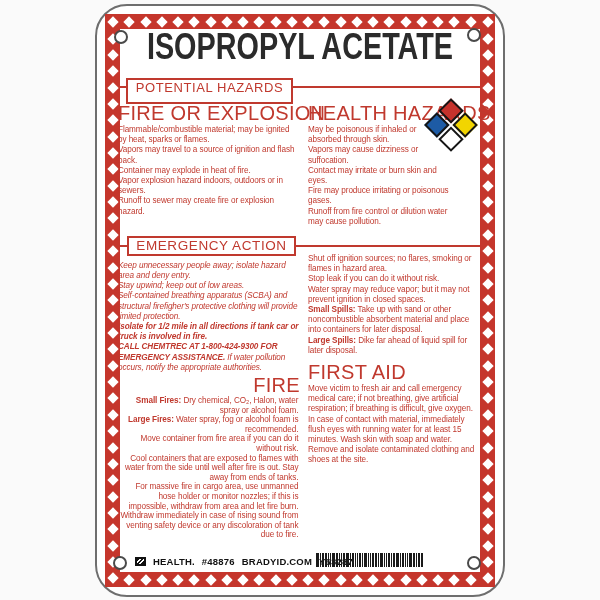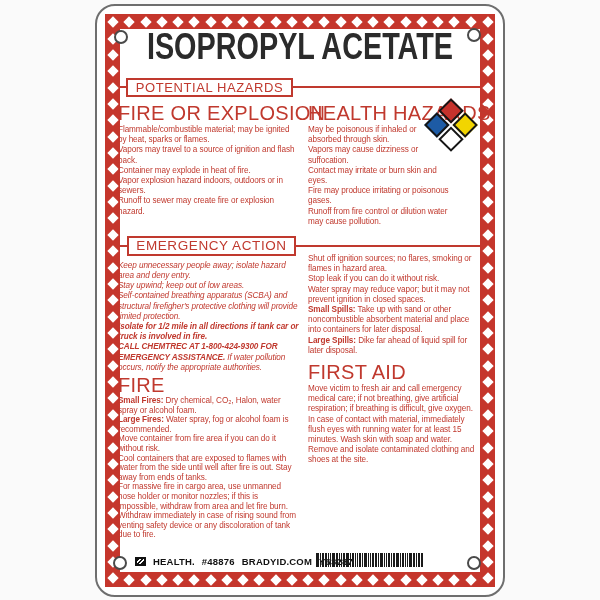--- a/index.html
+++ b/index.html
@@ -2,21 +2,21 @@
 <html><head>
 <meta charset="utf-8">
 <style>
   html,body{margin:0;padding:0;}
   body{
     width:600px;height:600px;background:#fafafa;
     font-family:"Liberation Sans",sans-serif;position:relative;overflow:hidden;
   }
   .sign{
     position:absolute;left:95px;top:4px;width:410px;height:593px;
-    box-sizing:border-box;background:#ffffff;border:2px solid #6e6e6e;border-radius:20px;
+    box-sizing:border-box;background:#ffffff;border:2px solid #6e6e6e;border-radius:32px;
   }
   
   .strip{position:absolute;background:#c5362c;display:flex;justify-content:space-around;align-items:center;overflow:hidden;}
   .strip-top{left:8px;right:8px;top:8px;height:15px;flex-direction:row;}
   .strip-bottom{left:8px;right:8px;bottom:8px;height:15px;flex-direction:row;}
   .strip-left{top:8px;bottom:8px;left:8px;width:15px;flex-direction:column;}
   .strip-right{top:8px;bottom:8px;right:8px;width:15px;flex-direction:column;}
   .dia{width:8px;height:8px;background:#ffffff;transform:rotate(45deg);flex:none;}
   
   .hole{position:absolute;width:14px;height:14px;border-radius:50%;background:#ffffff;border:2px solid #4a4a4a;box-sizing:border-box;}
@@ -31,35 +31,35 @@
     transform:scaleX(0.8);transform-origin:50% 0;white-space:nowrap;line-height:34px;
   }
   
   .h-rule{position:absolute;left:23px;right:23px;height:2px;background:#c0392e;}
   .rule-1{top:80px;}
   .rule-2{top:239px;}
   .banner-box{
     position:absolute;box-sizing:border-box;background:#ffffff;border:2px solid #c0392e;
     color:#c0392e;text-align:center;white-space:nowrap;z-index:2;
   }
-  .box-1{left:29px;top:72px;width:167px;height:19px;font-size:13px;line-height:15px;letter-spacing:0.6px;}
+  .box-1{left:29px;top:72px;width:167px;height:26px;font-size:13px;line-height:15px;letter-spacing:0.6px;}
   .box-2{left:30px;top:230px;width:169px;height:20px;font-size:13.5px;line-height:16px;letter-spacing:0.6px;}
   
   .col{position:absolute;top:100px;}
   .col-left{left:21px;width:182px;}
   .col-right{left:211px;width:170px;}
   .sec-heading{font-size:20px;line-height:15px;color:#c0392e;letter-spacing:0.3px;margin:0 0 3px 0;white-space:nowrap;}
   .sec-body{transform:scaleX(0.88);transform-origin:0 0;color:#c0392e;}
   .col-left .sec-body{width:205px;}
   .col-right .sec-body{width:192px;}
   .sec-health .sec-body{width:160px;}
   .para{margin:0;font-size:9.3px;line-height:10.2px;letter-spacing:-0.1px;}
   .bseg{font-weight:bold;}
   .sec-emergency{margin-top:44px;font-style:italic;}
-  .sec-fire{margin-top:6px;}
+  .sec-fire{margin-top:6px;text-align:right;}
   .sec-fire .para{line-height:9.6px;}
   .sec-spill{margin-top:27px;}
   .sec-firstaid{margin-top:10px;}
   
   .nfpa{position:absolute;left:327px;top:92px;width:54px;height:54px;z-index:3;}
   .nfpa-rot{
     position:absolute;left:8px;top:8px;width:38px;height:38px;transform:rotate(45deg);
     display:grid;grid-template-columns:1fr 1fr;grid-template-rows:1fr 1fr;gap:2px;
   }
   .nfpa-cell{border:2px solid #151515;box-sizing:border-box;}

